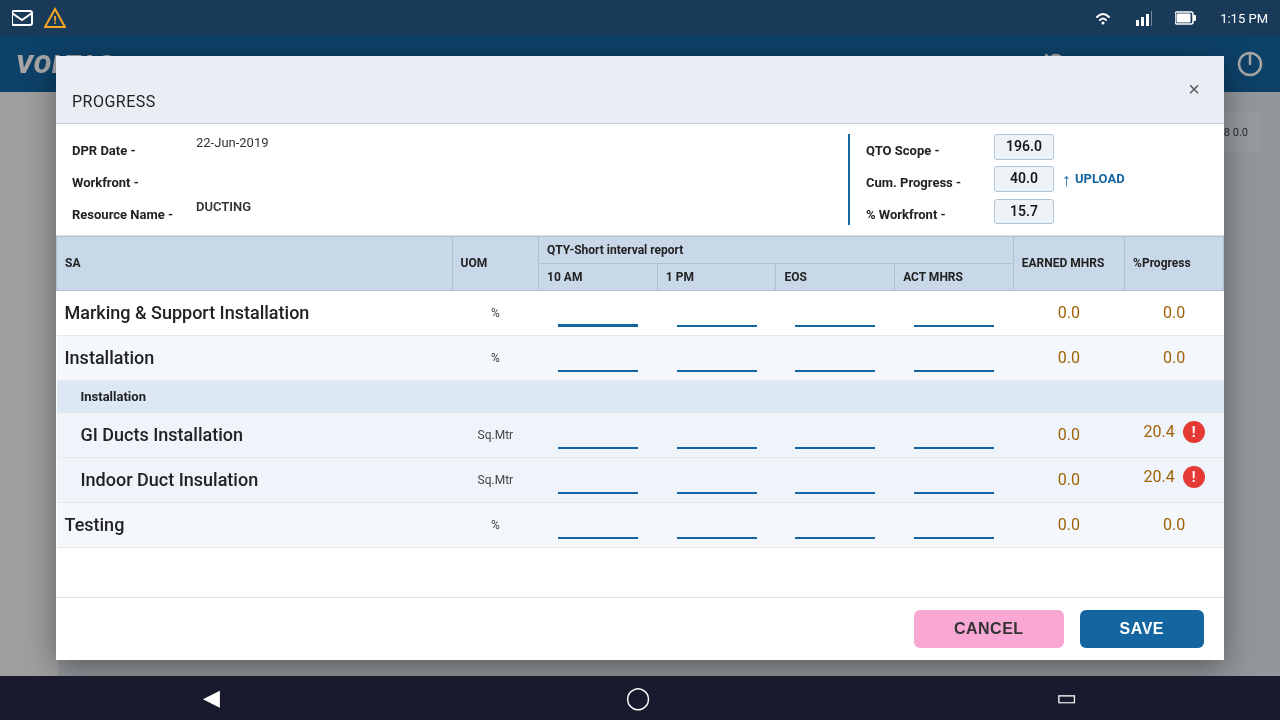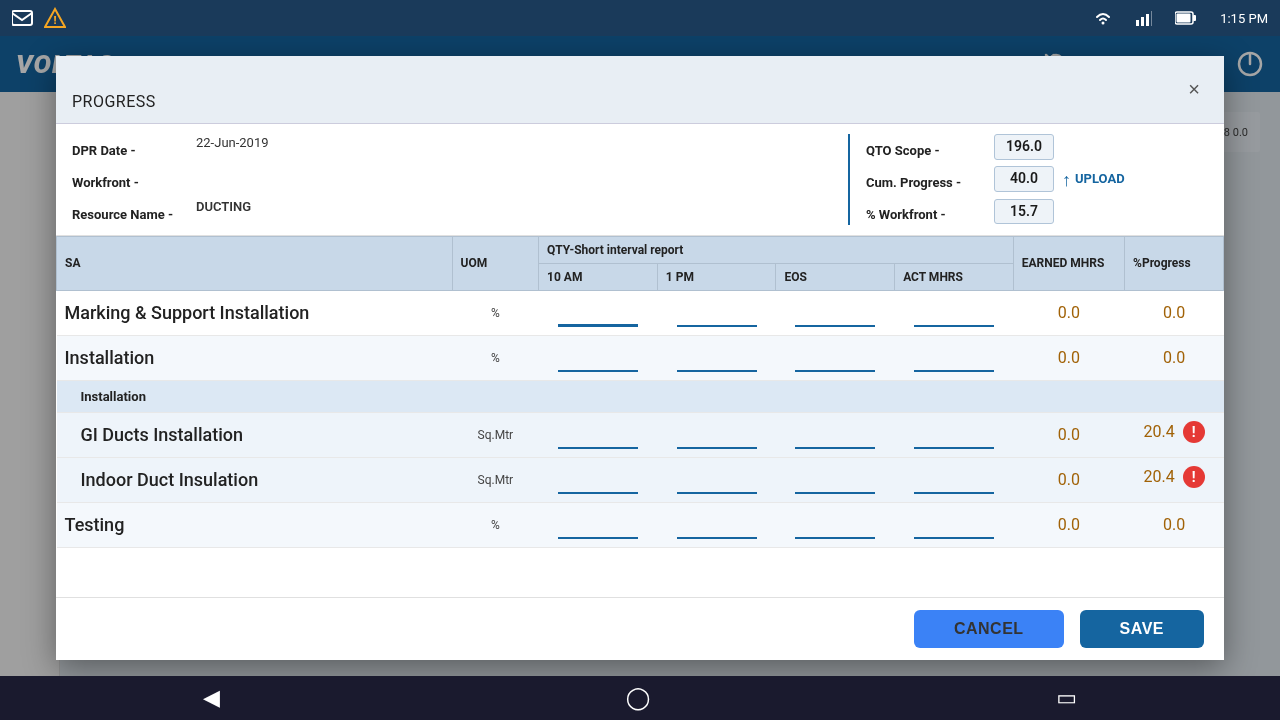--- a/index.html
+++ b/index.html
@@ -316,21 +316,21 @@
       padding: 12px 20px;
       background: #fff;
       border-top: 1px solid #e0e0e0;
       display: flex;
       justify-content: flex-end;
       gap: 16px;
       flex-shrink: 0;
     }
     .btn-cancel {
       padding: 10px 40px;
-      background: #3b82f6;
+      background: #f9a8d4;
       border: none;
       border-radius: 6px;
       font-size: 16px;
       font-weight: 700;
       color: #333;
       cursor: pointer;
       letter-spacing: 0.5px;
     }
     .btn-save {
       padding: 10px 40px;

